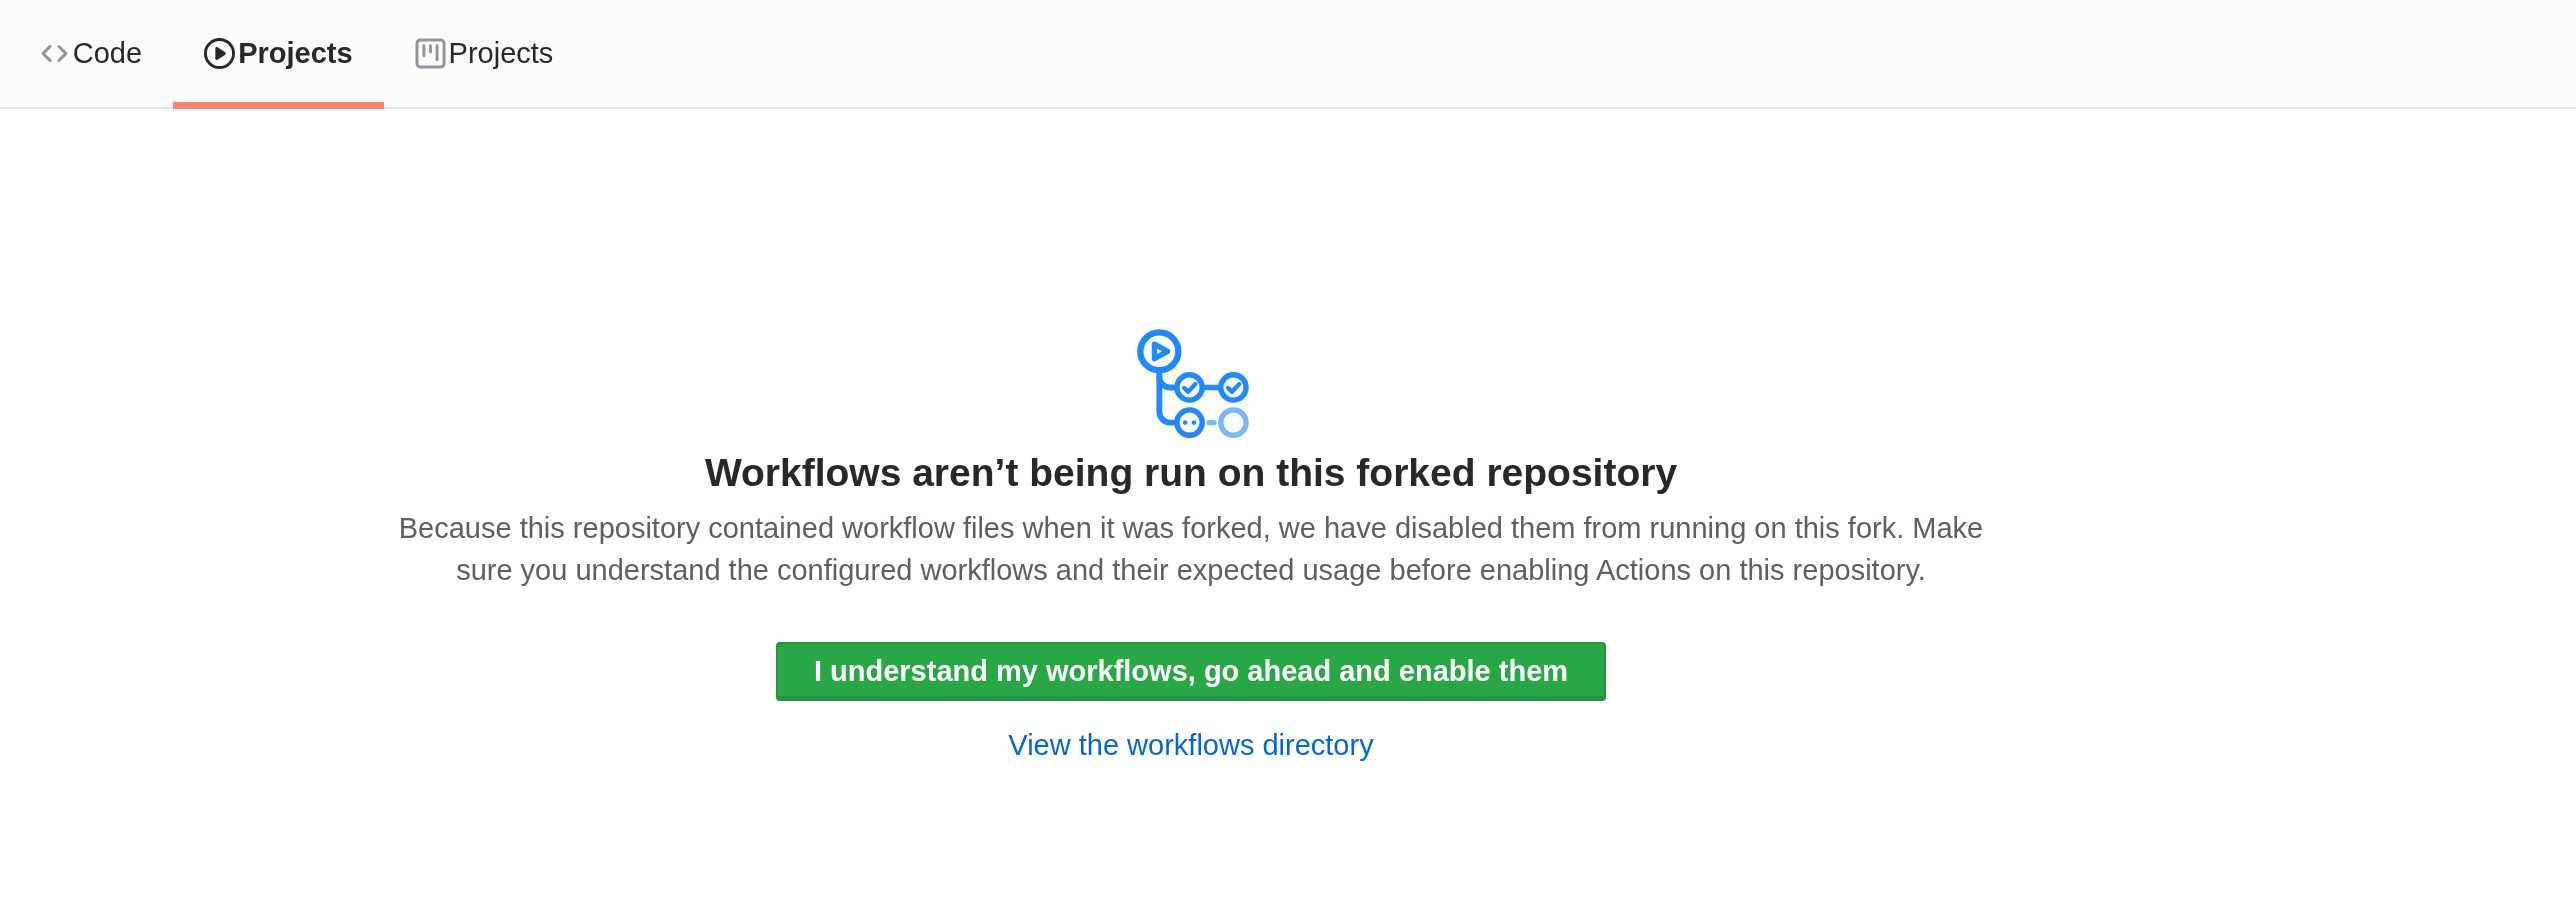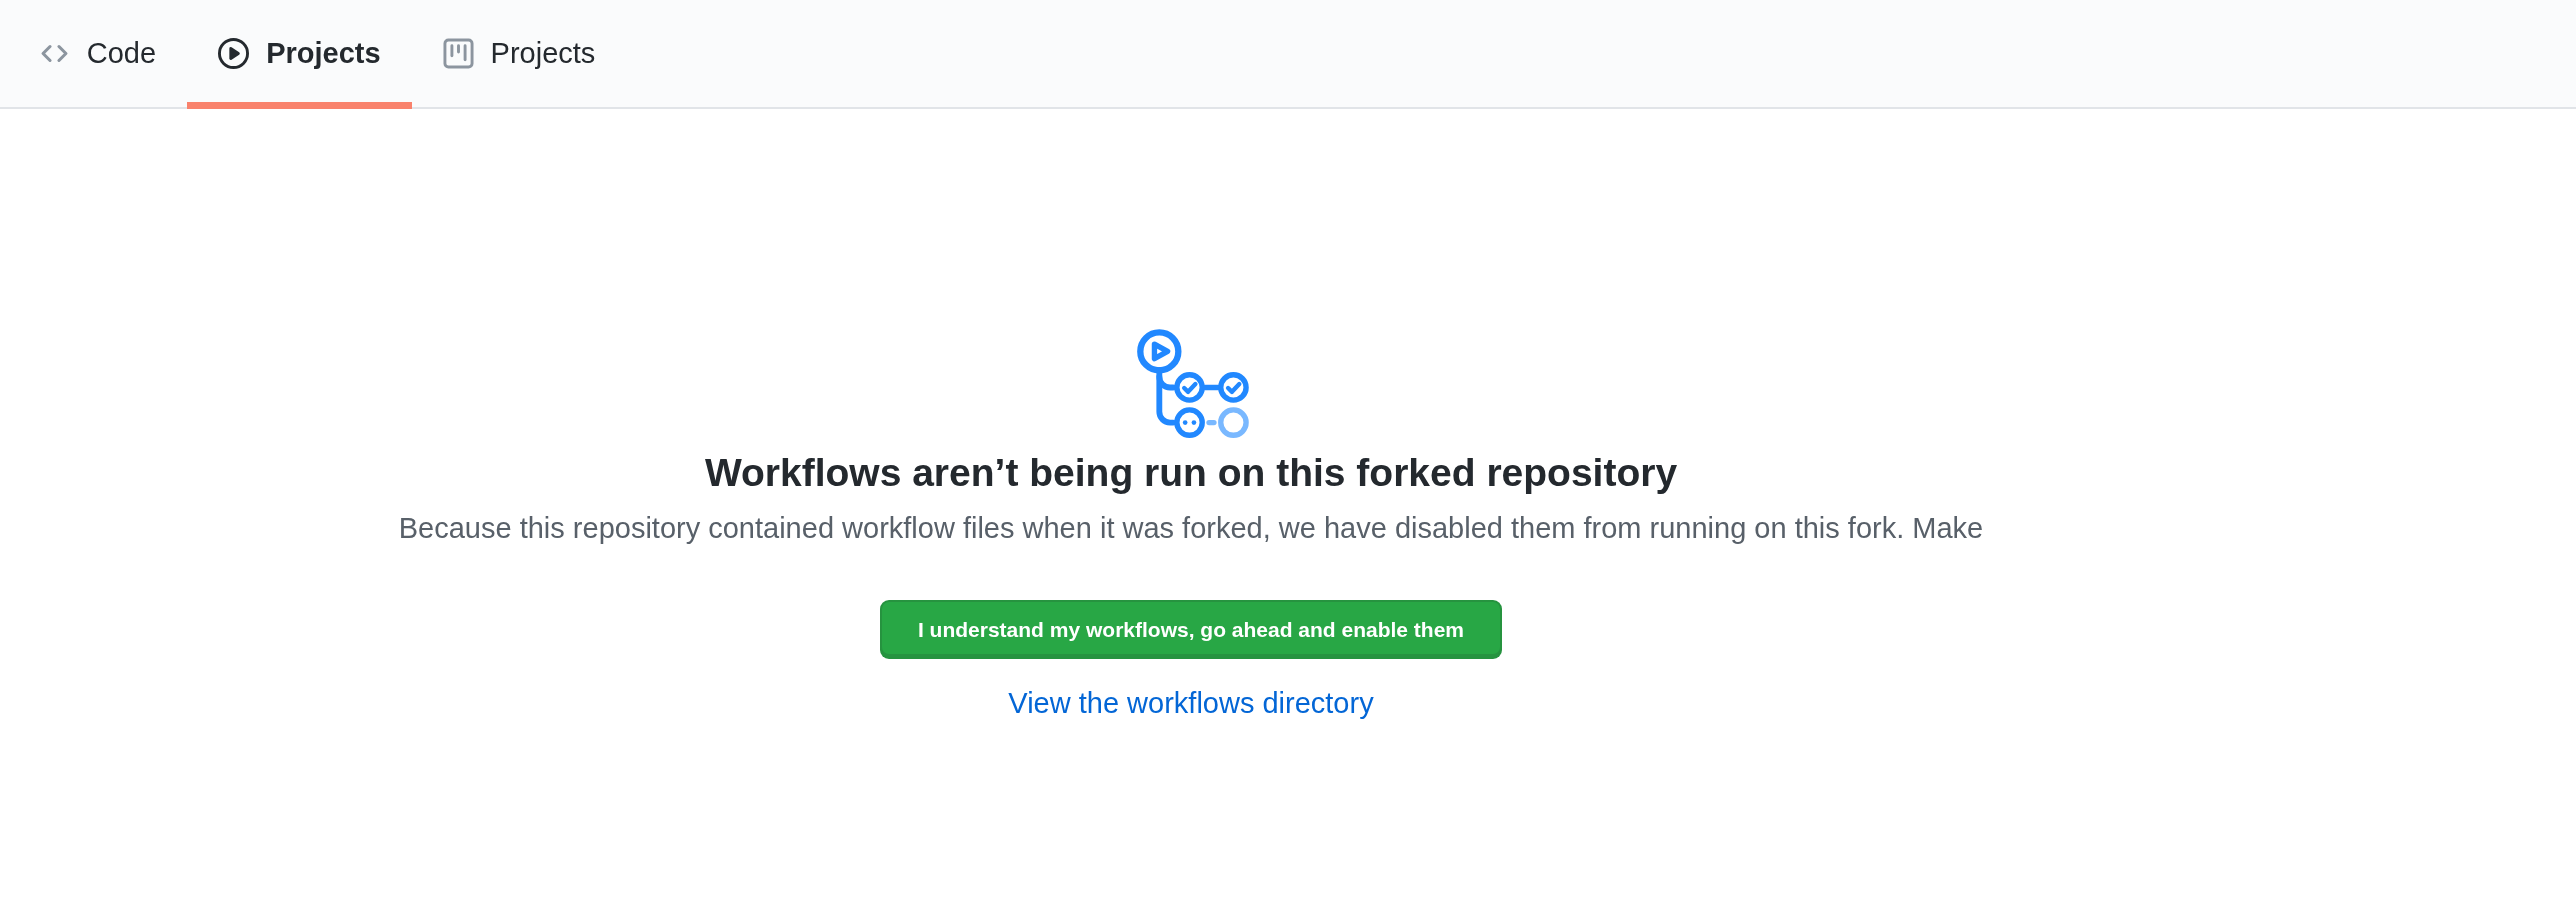--- a/index.html
+++ b/index.html
@@ -10,21 +10,21 @@
   .tabnav {
     height:109px; width:100%;
     background:var(--nav-bg);
     border-bottom:2px solid var(--nav-border);
     display:flex; align-items:stretch;
     padding-left:7.8px;
   }
   .tab {
     position:relative;
     display:flex; align-items:center;
-    gap:17px;
+    gap:3px;
     padding:0 31px;
     font-size:29px; line-height:33px;
     color:var(--text-dark);
     cursor:pointer; white-space:nowrap;
   }
   .tab .octicon { width:31px; height:31px; color:var(--icon-gray); flex:none; display:block; }
   .tab.active { font-weight:600; }
   .tab.active .octicon { color:var(--text-dark); }
   .tab.active .underline {
     position:absolute; left:0; right:0; bottom:-2px; height:6.8px;
@@ -49,24 +49,24 @@
   .bs-desc {
     margin-top:11px;
     font-size:29px; line-height:42px;
     color:var(--text-muted);
   }
   .btn-row { margin-top:51px; }
   .btn-primary {
     display:inline-block;
     height:59px; padding:0 36px;
     font-family:"Liberation Sans", sans-serif;
-    font-size:21px; font-weight:600; color:#ffffff;
+    font-size:29px; font-weight:600; color:#ffffff;
     background:var(--btn-green);
     border:2px solid rgba(27,31,35,0.15);
-    border-radius:9px;
+    border-radius:4px;
     box-shadow:inset 0 -2.9px 0 rgba(27,31,35,0.14);
     cursor:pointer;
   }
   .link-row { margin-top:27px; line-height:35px; }
   .bs-link {
     font-size:29px; color:var(--link-blue);
     text-decoration:none; cursor:pointer;
   }
 </style>
 </head>
@@ -126,20 +126,21 @@
     <circle class="wf-dot" cx="62.5" cy="97" r="2.4" stroke="none"></circle>
 
     <line class="wf-muted" x1="78" y1="97" x2="83" y2="97" stroke-width="5.5"></line>
     <circle class="wf-muted" cx="103" cy="97" r="13" stroke-width="5.5"></circle>
   </svg>
 
   <h2 class="bs-heading">Workflows aren’t being run on this forked repository</h2>
 
   <div class="bs-desc">
     <div>Because this repository contained workflow files when it was forked, we have disabled them from running on this fork. Make</div>
+    <div>sure you understand the configured workflows and their expected usage before enabling Actions on this repository.</div>
   </div>
 
   <div class="btn-row">
     <button class="btn-primary">I understand my workflows, go ahead and enable them</button>
   </div>
 
   <div class="link-row">
     <a class="bs-link">View the workflows directory</a>
   </div>
 

